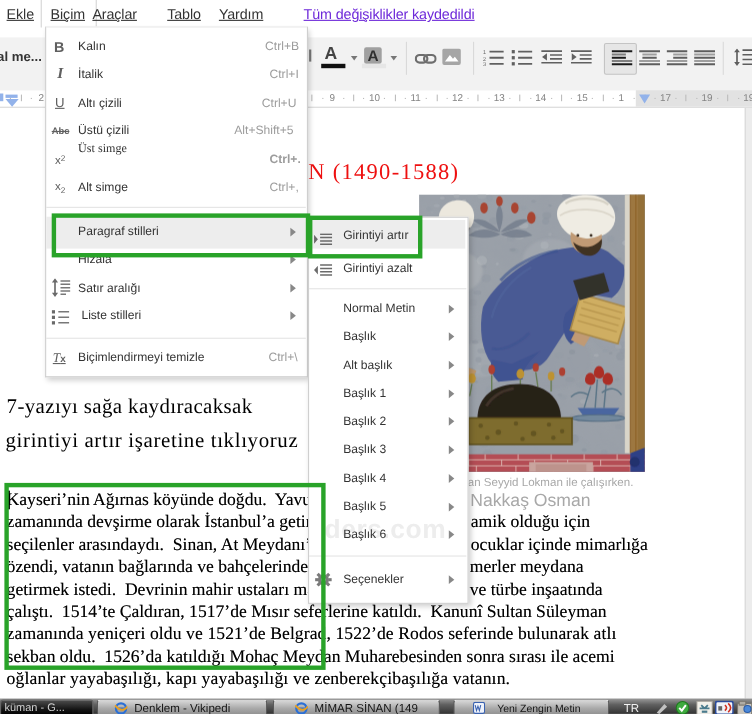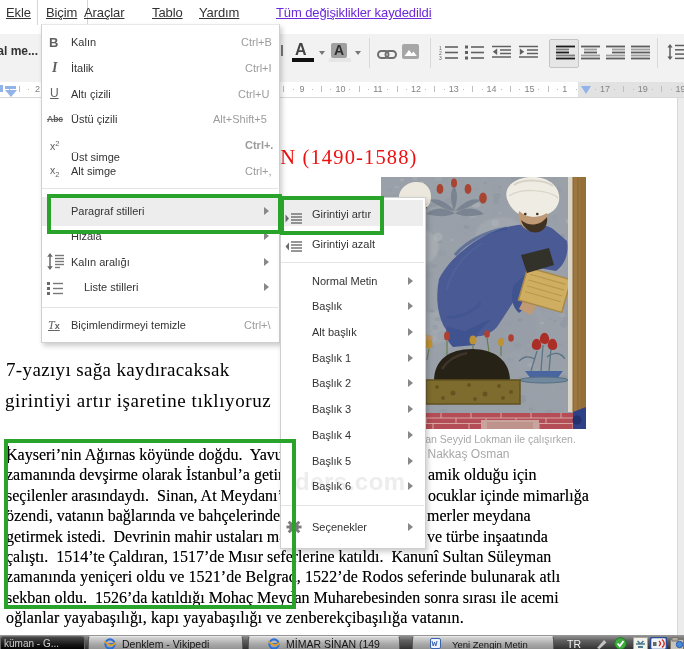--- a/index.html
+++ b/index.html
@@ -366,21 +366,21 @@
         <rect x="199" y="0" width="6" height="235" fill="#8e6a35" opacity="0.6"></rect>
   <path d="M192 0 v235 M197 0 v235" stroke="#8e6228" stroke-width="1"></path>
   <path d="M192 235 L 205 230 L 205 252 L 192 252 Z" fill="#2e3f86"></path>
   <circle cx="196" cy="243" r="4.5" fill="#23306e"></circle>
   </g>
 </svg>
 </div>
 
 <div class="abs" style="left:381px;top:429px;width:205px;height:32px;background:#fff;">
   <div class="abs nowrap" style="left:-3px;top:3.5px;font-size:10.5px;color:#a8a8a8;filter:blur(0.45px);">Mimar Sinan Seyyid Lokman ile çalışırken.</div>
-  <div class="abs nowrap" style="left:46.5px;top:17.5px;font-size:12px;color:#a8a8a8;filter:blur(0.45px);">Nakkaş Osman</div>
+  <div class="abs nowrap" style="left:46.5px;top:17.5px;font-size:16px;color:#a8a8a8;filter:blur(0.45px);">Nakkaş Osman</div>
 </div>
 
 <div class="abs" style="left:677px;top:97px;width:7px;height:538px;background:#ececec;border-left:1px solid #d8d8d8;"></div>
 
 <div class="abs" id="menubar" style="left:0;top:0;width:684px;height:34px;background:#fff;"></div>
 <div class="abs" style="left:0;top:34px;width:684px;height:48px;background:#f2f2f2;border-bottom:1px solid #dcdcdc;"></div>
 <div class="abs" style="left:37px;top:0;width:49px;height:25px;background:#fff;border-left:1px solid #d5d5d5;border-right:1px solid #d5d5d5;"></div>
 <div class="abs mitem" style="left:6px;">Ekle</div>
 <div class="abs mitem" style="left:46px;">Biçim</div>
 <div class="abs mitem" style="left:84px;">Araçlar</div>
@@ -615,21 +615,21 @@
 
   <div class="abs micon" style="left:50px;top:88px;font-size:12px;color:#606060;text-decoration:underline;">U</div>
   <div class="abs mtext" style="left:71px;top:90px;">Altı çizili</div>
   <div class="abs mshort" style="left:238px;top:90px;">Ctrl+U</div>
 
   <div class="abs micon" style="left:47px;top:116px;font-size:8.5px;font-weight:bold;color:#606060;text-decoration:line-through;">Abc</div>
   <div class="abs mtext" style="left:71px;top:115px;">Üstü çizili</div>
   <div class="abs mshort" style="left:213px;top:115px;">Alt+Shift+5</div>
 
   <div class="abs micon" style="left:50px;top:141px;font-size:10.5px;color:#606060;">x<span style="font-size:7.5px;vertical-align:3.5px;">2</span></div>
-  <div class="abs mtext" style="left:71px;top:153px;">Üst simge</div>
+  <div class="abs mtext" style="left:71px;top:131px;font-family:Liberation Serif, serif;">Üst simge</div>
   <div class="abs mshort" style="left:245px;top:141px;font-weight:bold;">Ctrl+.</div>
 
   <div class="abs micon" style="left:50px;top:166px;font-size:10.5px;color:#606060;">x<span style="font-size:7.5px;vertical-align:-2.5px;">2</span></div>
   <div class="abs mtext" style="left:71px;top:167px;">Alt simge</div>
   <div class="abs mshort" style="left:245px;top:167px;">Ctrl+,</div>
 
   <div class="msep" style="left:42px;top:190px;width:236px;"></div>
 
   <div class="abs hl" style="left:42px;top:199px;width:236px;height:29px;"></div>
   <div class="abs mtext" style="left:71px;top:207px;">Paragraf stilleri</div>
@@ -645,38 +645,38 @@
       <path d="M3 17 L5.8 13.2 L0.2 13.2 Z" fill="#6a6a6a"></path>
       <g stroke="#787878" stroke-width="1.4">
         <line x1="8" y1="2.5" x2="17" y2="2.5"></line>
         <line x1="8" y1="5.5" x2="17" y2="5.5"></line>
         <line x1="8" y1="8.5" x2="17" y2="8.5"></line>
         <line x1="8" y1="11.5" x2="17" y2="11.5"></line>
         <line x1="8" y1="14.5" x2="13" y2="14.5"></line>
       </g>
     </svg>
   </div>
-  <div class="abs mtext" style="left:71px;top:258px;">Kalın aralığı</div>
+  <div class="abs mtext" style="left:71px;top:258px;">Satır aralığı</div>
   <div class="marrow" style="left:264px;top:260px;"></div>
 
   <div class="abs micon" style="left:47px;top:282px;">
     <svg width="16" height="16" viewBox="0 0 16 16">
       <g fill="#6a6a6a">
         <rect x="0" y="2" width="3" height="3"></rect>
         <rect x="0" y="7" width="3" height="3"></rect>
         <rect x="0" y="12" width="3" height="3"></rect>
       </g>
       <g stroke="#787878" stroke-width="1.4">
         <line x1="6" y1="3.5" x2="16" y2="3.5"></line>
         <line x1="6" y1="8.5" x2="16" y2="8.5"></line>
         <line x1="6" y1="13.5" x2="16" y2="13.5"></line>
       </g>
     </svg>
   </div>
-  <div class="abs mtext" style="left:84px;top:283px;">Liste stilleri</div>
+  <div class="abs mtext" style="left:74px;top:283px;">Liste stilleri</div>
   <div class="marrow" style="left:264px;top:285px;"></div>
 
   <div class="msep" style="left:42px;top:309px;width:236px;"></div>
 
   <div class="abs micon serif" style="left:48px;top:320px;font-size:12px;font-style:italic;color:#606060;text-decoration:underline;">T<span style="font-family:'Liberation Sans';font-style:normal;font-size:9px;font-weight:bold;">x</span></div>
   <div class="abs mtext" style="left:71px;top:321px;">Biçimlendirmeyi temizle</div>
   <div class="abs mshort" style="left:244px;top:321px;">Ctrl+\</div>
 </div>
 <div id="submenu"></div>
 <div id="submenuitems" style="position:absolute;left:0;top:-2.5px;width:684px;height:649px;pointer-events:none;">

